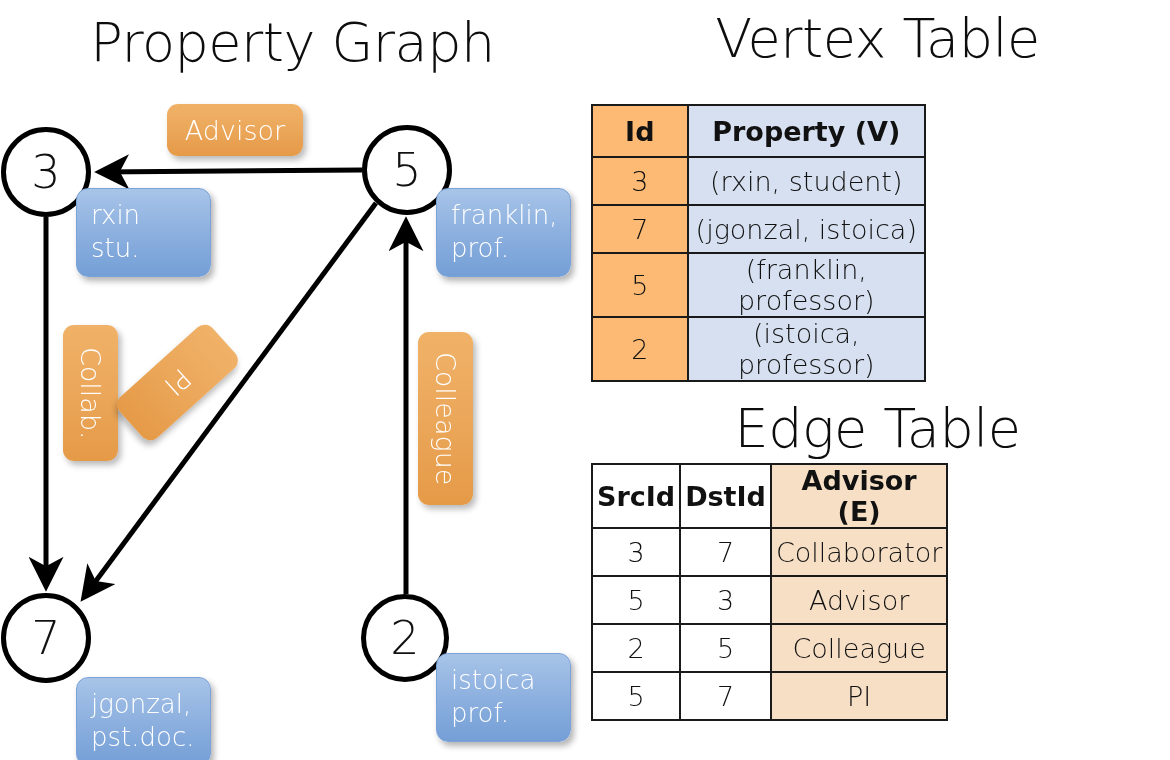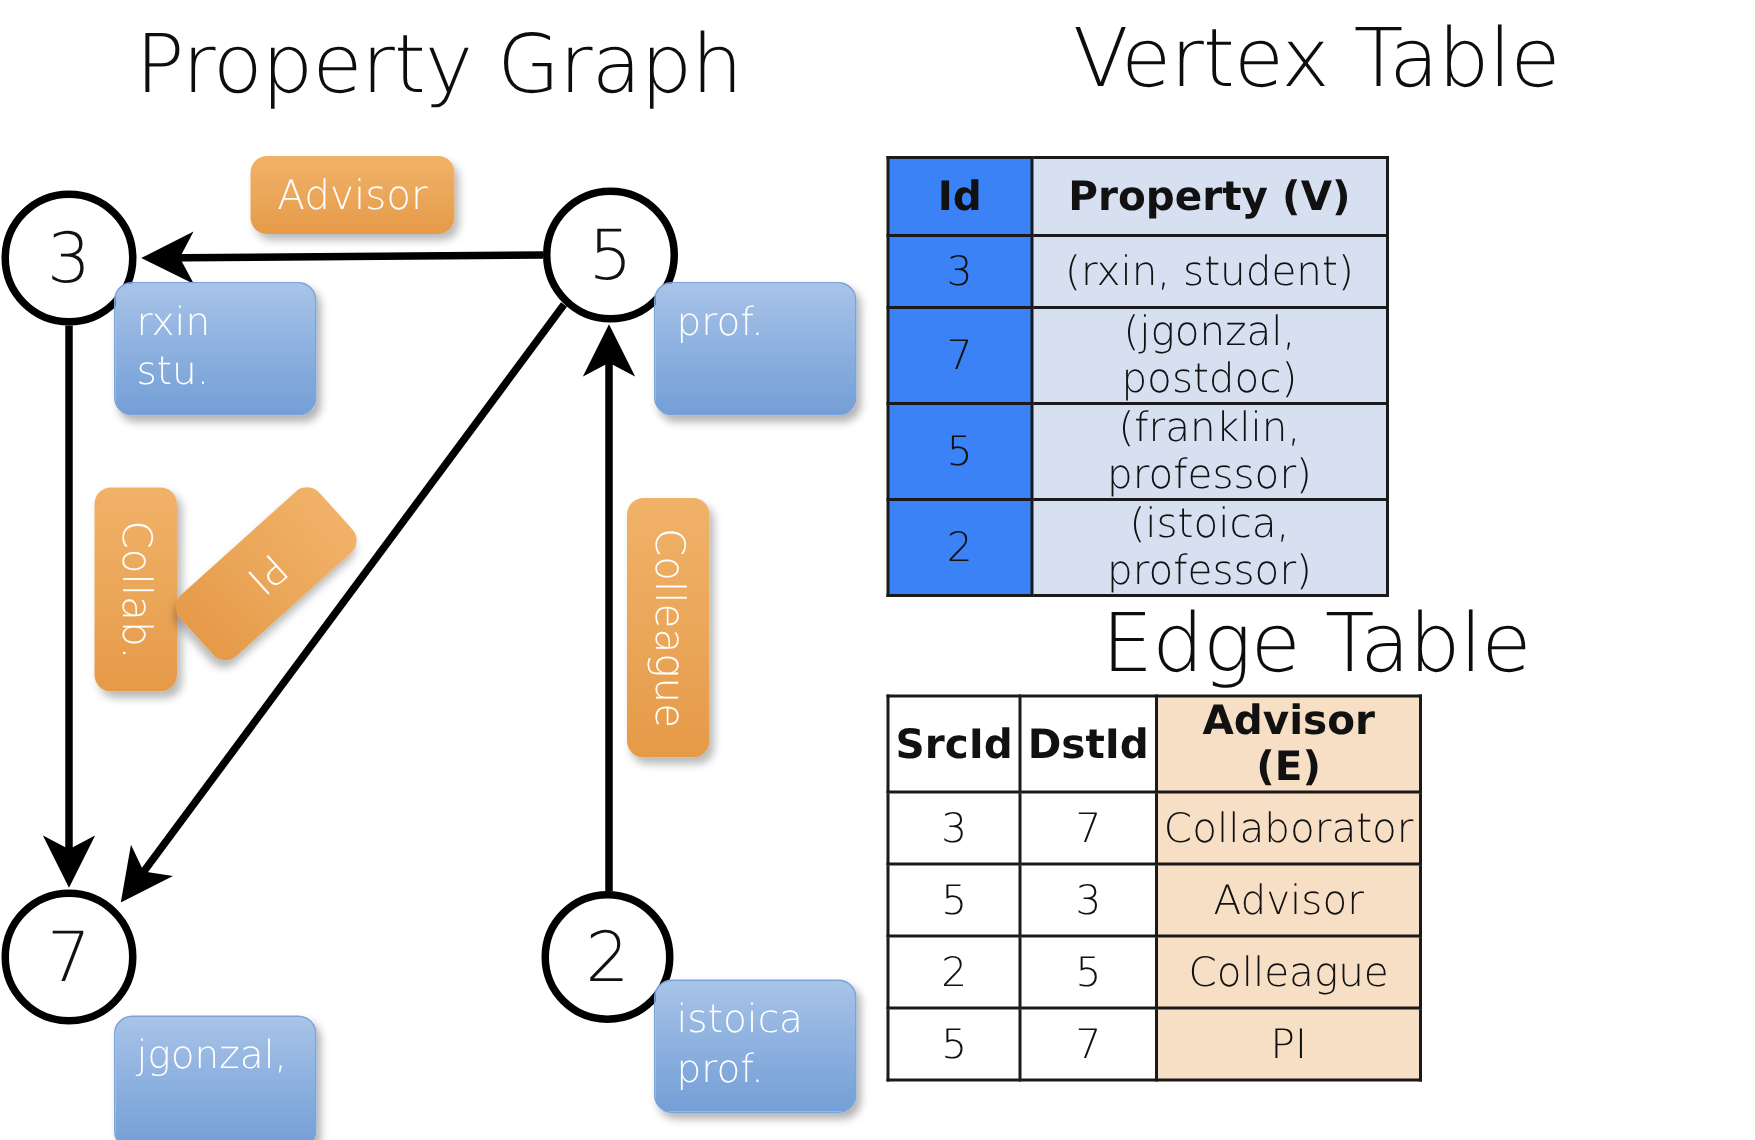--- a/index.html
+++ b/index.html
@@ -72,21 +72,21 @@
   
   table{border-collapse:collapse;position:absolute;}
   table td{
     border:2px solid #1a1a1a;
     font-family:"DejaVu Sans",sans-serif;font-weight:300;
     font-size:27px;color:#111;text-align:center;
     height:46px;padding:0 4px;
   }
   table td.hdr{font-weight:700;font-size:27px;height:50px;}
   #vertex-table{left:591px;top:104px;}
-  #vertex-table td.c-id{width:183px;background:#3b82f6;}
+  #vertex-table td.c-id{width:183px;background:#fdba74;}
   #vertex-table td.c-prop{width:385px;background:#d6e0f0;}
   #edge-table{left:591px;top:463px;padding-left:28px;}
   #edge-table td.c-src{width:148px;background:#ffffff;}
   #edge-table td.c-dst{width:178px;background:#ffffff;}
   #edge-table td.c-prop{width:246px;background:#f7dfc5;}
 </style>
 </head>
 <body>
 
 <div class="stage">
@@ -114,24 +114,26 @@
   <div class="node" id="node-3">3</div>
   <div class="node" id="node-5">5</div>
   <div class="node" id="node-7">7</div>
   <div class="node" id="node-2">2</div>
 
   <div class="vbox" id="vbox-rxin">
     <div>rxin</div>
     <div>stu.</div>
   </div>
   <div class="vbox" id="vbox-franklin">
+    <div>franklin,</div>
     <div>prof.</div>
   </div>
   <div class="vbox" id="vbox-jgonzal">
     <div>jgonzal,</div>
+    <div>pst.doc.</div>
   </div>
   <div class="vbox" id="vbox-istoica">
     <div>istoica</div>
     <div>prof.</div>
   </div>
 
   <div class="ebox" id="ebox-advisor">Advisor</div>
   <div class="ebox" id="ebox-collab">
     <span class="vtext">Collab.</span>
   </div>
@@ -147,21 +149,21 @@
       <tr>
         <td class="c-id hdr">Id</td>
         <td class="c-prop hdr">Property (V)</td>
       </tr>
       <tr>
         <td class="c-id">3</td>
         <td class="c-prop">(rxin, student)</td>
       </tr>
       <tr>
         <td class="c-id">7</td>
-        <td class="c-prop">(jgonzal, postdoc)</td>
+        <td class="c-prop">(jgonzal, istoica)</td>
       </tr>
       <tr>
         <td class="c-id">5</td>
         <td class="c-prop">(franklin, professor)</td>
       </tr>
       <tr>
         <td class="c-id">2</td>
         <td class="c-prop">(istoica, professor)</td>
       </tr>
     </tbody>

